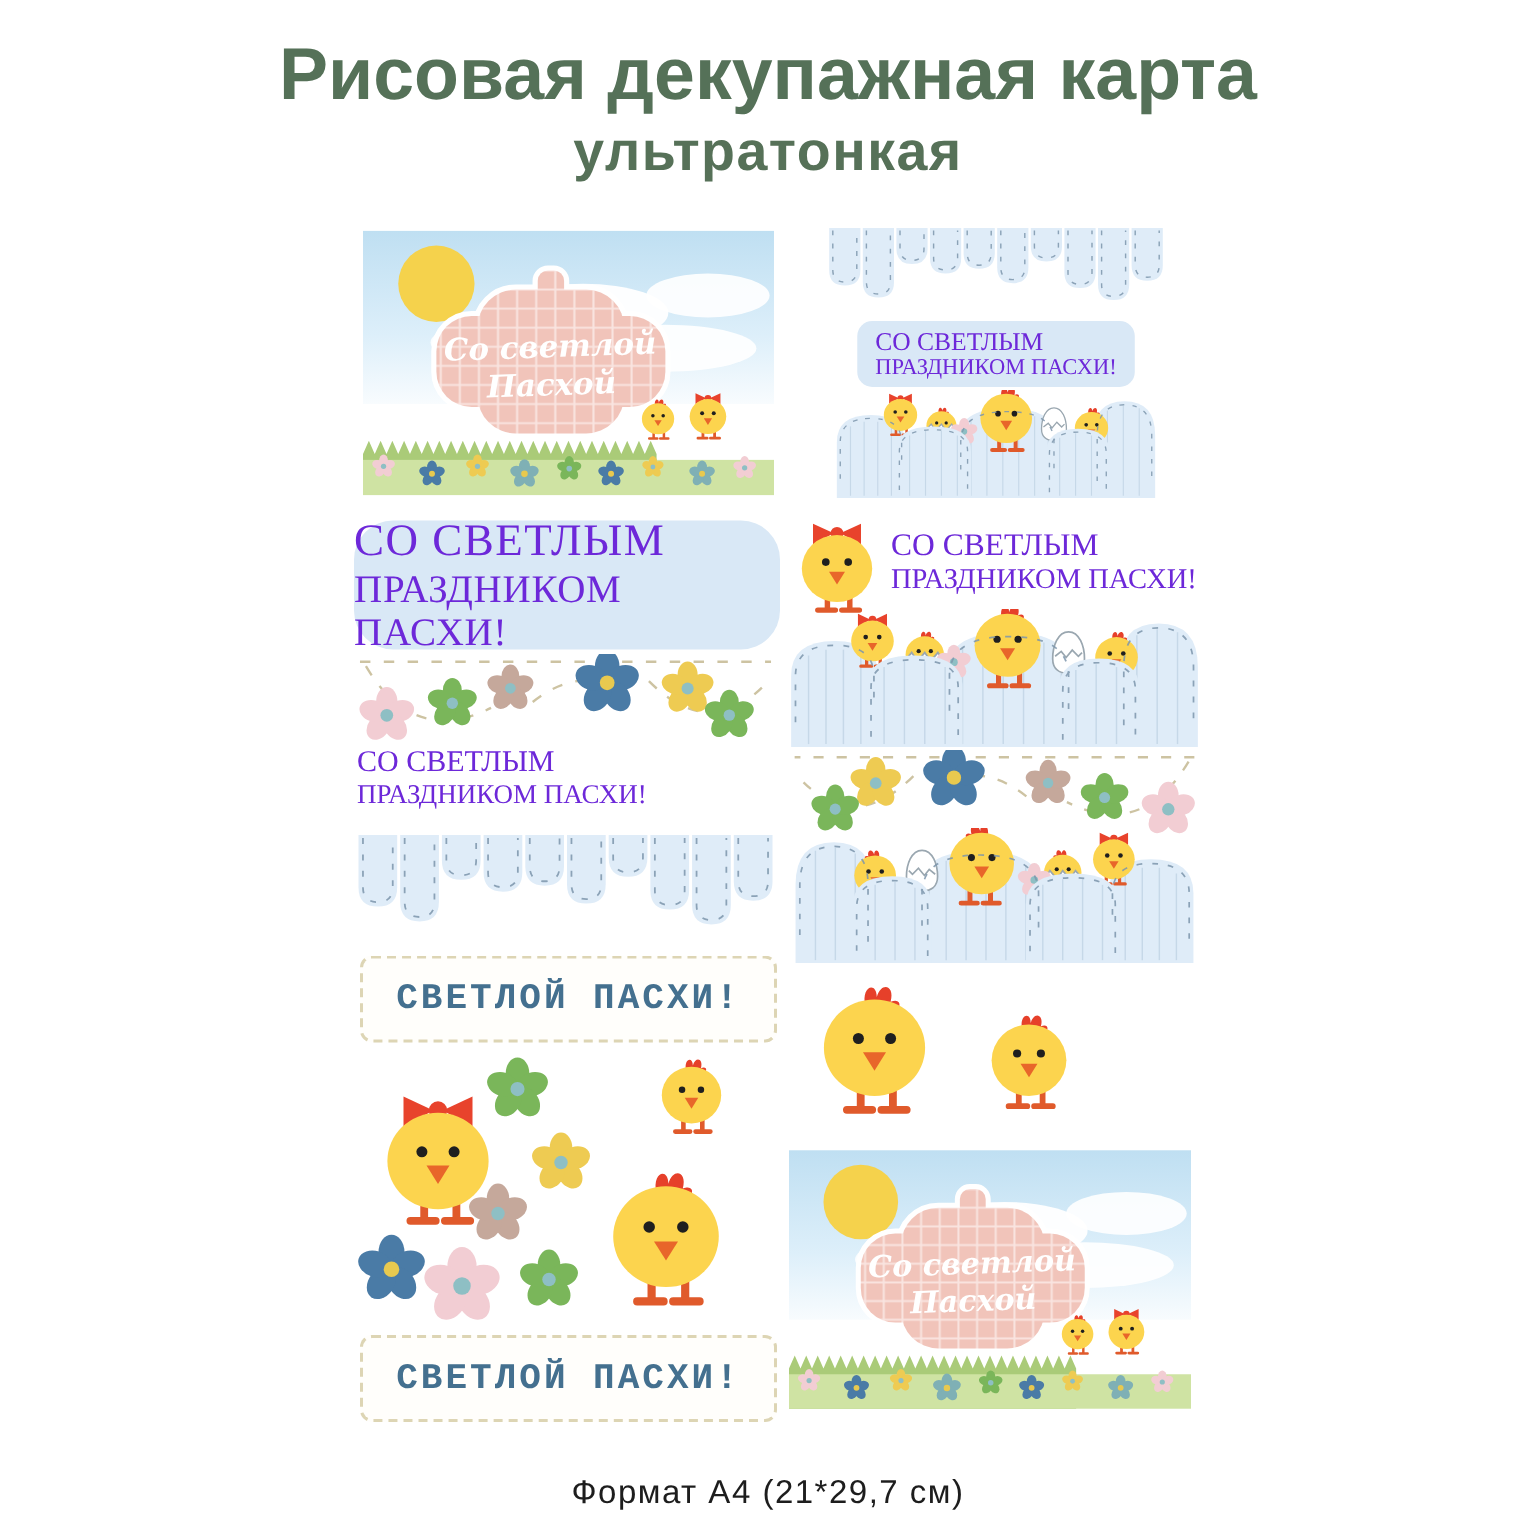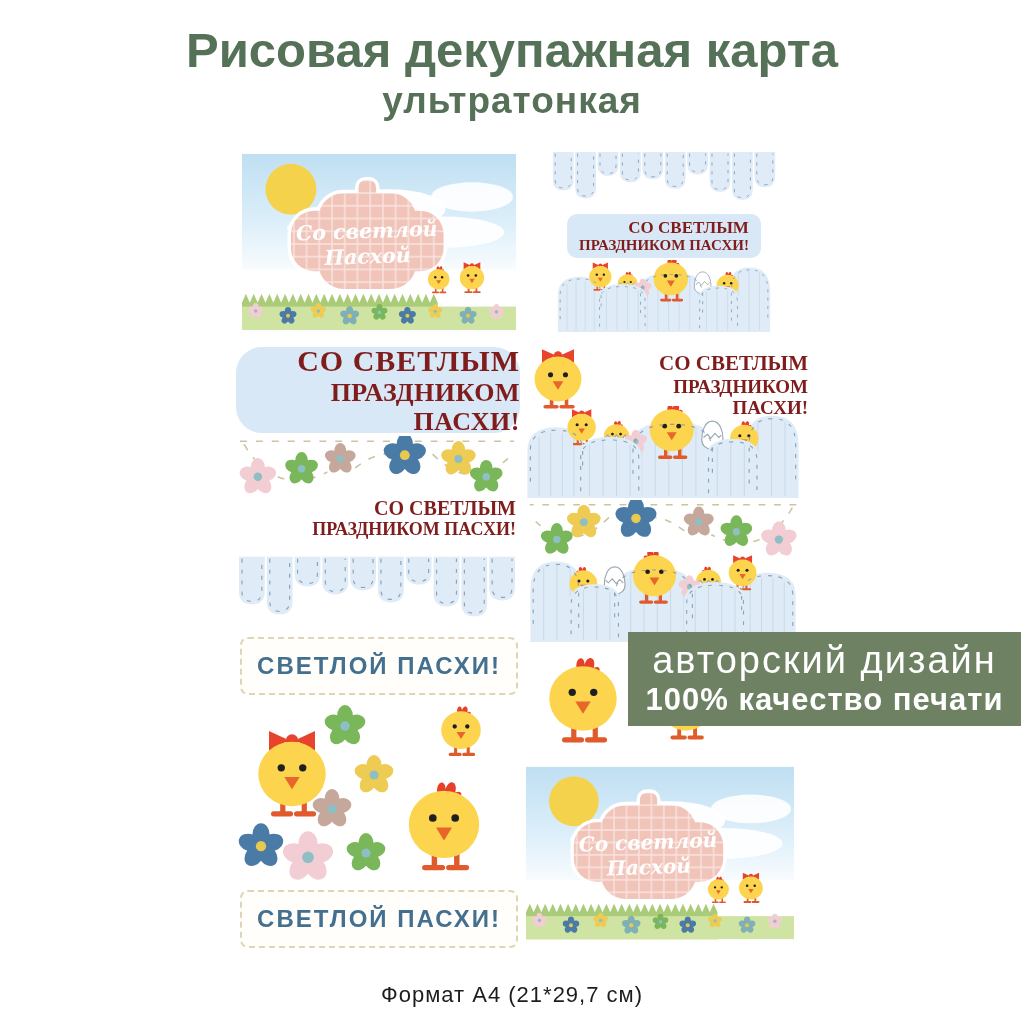--- a/index.html
+++ b/index.html
@@ -7,36 +7,36 @@
   .stage{position:relative;width:1024px;height:1024px;background:#fff;}
   .abs{position:absolute;}
 
   
   .title{position:absolute;left:0;top:22px;width:1024px;text-align:center;
          font-size:49px;font-weight:800;color:#557158;letter-spacing:0;}
   .subtitle{position:absolute;left:0;top:80px;width:1024px;text-align:center;
          font-size:37px;font-weight:700;color:#567158;letter-spacing:1px;}
 
   
-  .gr{font-family:"Liberation Serif",serif;font-weight:700;color:#7f1d1d;text-align:right;line-height:1.12;}
+  .gr{font-family:"Liberation Serif",serif;font-weight:400;color:#6d28d9;text-align:left;line-height:1.12;}
   .blob{background:#d9e8f6;border-radius:26px;display:flex;flex-direction:column;justify-content:center;}
   .blob .l1{font-size:30px;letter-spacing:1px;}
   .blob .l2{font-size:26px;letter-spacing:0.5px;}
   .small-greet .l1{font-size:20px;}
   .small-greet .l2{font-size:18px;}
   .r2-greet .l1{font-size:21px;}
   .r2-greet .l2{font-size:19px;}
   .card2-greet{background:#d9e8f6;border-radius:10px;padding:4px 12px;}
   .card2-greet .l1{font-size:17px;}
   .card2-greet .l2{font-size:15px;}
 
   
   .wishbox{border:2px dashed #ddd5b4;border-radius:8px;background:#fffefb;
            display:flex;align-items:center;justify-content:center;}
-  .wishbox span{font-family:Liberation Sans, sans-serif;font-weight:700;font-size:24px;
+  .wishbox span{font-family:Liberation Mono, monospace;font-weight:700;font-size:24px;
            color:#44708f;letter-spacing:2px;}
 
   
   .banner{background:#6e8163;color:#fff;display:flex;flex-direction:column;
           justify-content:center;align-items:center;z-index:5;}
   .banner .b1{font-size:38px;font-weight:400;letter-spacing:2px;line-height:1.1;}
   .banner .b2{font-size:31px;font-weight:800;letter-spacing:1px;line-height:1.2;}
 
   .footer{position:absolute;left:0;top:982px;width:1024px;text-align:center;
           font-size:22px;color:#1d1d1d;letter-spacing:1px;}
@@ -335,24 +335,20 @@
       <use href="#sym-fence" width="278" height="90"></use>
     </svg>
 
   <svg class="abs" style="left:537px;top:644px" width="92" height="112">
       <use href="#sym-chick-comb" width="92" height="112"></use>
     </svg>
   <svg class="abs" style="left:652px;top:664px;z-index:1" width="68" height="88">
       <use href="#sym-chick-comb" width="68" height="88"></use>
     </svg>
 
-  <div class="abs banner" style="left:628px;top:632px;width:393px;height:94px">
-    <div class="b1">авторский дизайн</div>
-    <div class="b2">100% качество печати</div>
-  </div>
 
   <svg class="abs" style="left:526px;top:764px" width="268" height="178">
       <use href="#sym-skycard" width="268" height="178"></use>
     </svg>
 
   <div class="footer">Формат А4 (21*29,7 см)</div>
 
 </div>
 
 </body></html>

